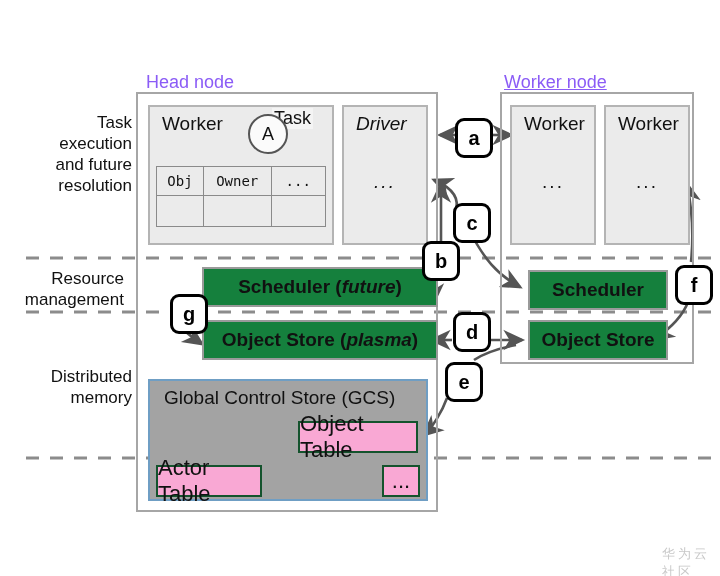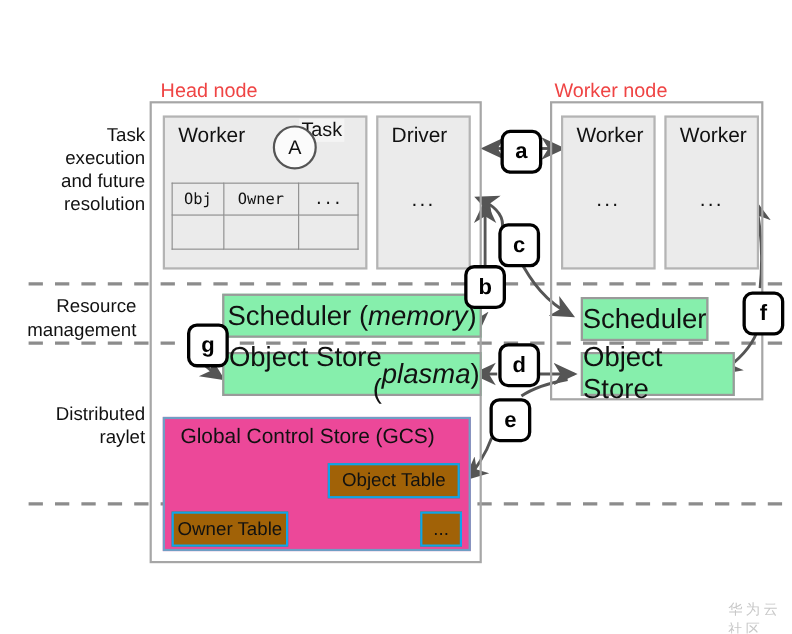--- a/index.html
+++ b/index.html
@@ -14,40 +14,40 @@
   #wires{position:absolute;left:0;top:0;width:720px;height:576px;pointer-events:none;}
 
   
   .abs{position:absolute;box-sizing:border-box;}
 
   
   .node-frame{
     border:2px solid #a6a6a6;background:transparent;
   }
   .node-title{
-    font-size:18px;color:#ef4444;white-space:nowrap;
+    font-size:18px;color:#8b5cf6;white-space:nowrap;
   }
 
   
   .panel{
     background:#ebebeb;border:2px solid #b4b4b4;
   }
   .panel-label{
     position:absolute;left:12px;top:6px;font-size:19px;color:#111;
   }
   .panel-dots{
     position:absolute;left:0;right:0;text-align:center;font-size:19px;color:#111;
     letter-spacing:2px;
   }
 
   
   .wbox{
-    background:#86efac;border:2px solid #9a9a9a;
-    display:flex;align-items:center;justify-content:center;
-    font-size:25px;color:#111;
+    background:#15803d;border:2px solid #9a9a9a;
+    display:flex;align-items:center;justify-content:center;
+    font-size:19px;color:#111;font-weight:bold;
   }
   .wbox i{font-style:italic;}
 
   
   .otable{
     position:absolute;border-collapse:collapse;background:#ebebeb;
   }
   .otable td{
     border:1px solid #8a8a8a;
     font-family:"DejaVu Sans Mono", monospace;
@@ -64,29 +64,29 @@
   }
   .task-circle{
     position:absolute;width:36px;height:36px;border-radius:50%;
     border:2px solid #555;background:#fbfbfb;z-index:5;
     display:flex;align-items:center;justify-content:center;
     font-size:18px;color:#111;
   }
 
   
   .gcs{
-    background:#ec4899;border:2px solid #6f9ec4;
+    background:#a3a3a3;border:2px solid #6f9ec4;
   }
   .gcs-title{
     position:absolute;left:14px;top:6px;font-size:19px;color:#111;
   }
   .bbox{
-    background:#a16207;border:2px solid #0ea5e9;
-    display:flex;align-items:center;justify-content:center;
-    font-size:17px;color:#111;
+    background:#f9a8d4;border:2px solid #14532d;
+    display:flex;align-items:center;justify-content:center;
+    font-size:22px;color:#111;
   }
 
   
   .badge{
     position:absolute;width:32px;height:34px;border-radius:9px;
     background:#ffffff;border:3px solid #000;
     display:flex;align-items:center;justify-content:center;
     font-size:20px;font-weight:bold;color:#000;z-index:30;
   }
 
@@ -165,21 +165,21 @@
     <div>resolution</div>
   </div>
 
   <div class="layer-cap" style="left:0;top:268px;width:124px;">
     <div>Resource</div>
     <div>management</div>
   </div>
 
   <div class="layer-cap" style="left:8px;top:366px;width:124px;">
     <div>Distributed</div>
-    <div>raylet</div>
+    <div>memory</div>
   </div>
 
   <div class="abs node-title" style="left:146px;top:72px;">Head node</div>
 
   <div class="abs node-frame" style="left:136px;top:92px;width:302px;height:420px;"></div>
 
   <div class="abs panel" style="left:148px;top:105px;width:186px;height:140px;">
     <div class="panel-label">Worker</div>
   </div>
 
@@ -194,61 +194,61 @@
       <td style="width:55px;">...</td>
     </tr>
     <tr class="erow">
       <td></td>
       <td></td>
       <td></td>
     </tr>
   </tbody>
     </table>
 
-  <div class="abs panel" style="left:342px;top:105px;width:86px;height:140px;">
+  <div class="abs panel" style="left:342px;top:105px;width:86px;height:140px;font-style:italic;">
     <div class="panel-label">Driver</div>
     <div class="panel-dots" style="top:64px;">...</div>
   </div>
 
   <div class="abs wbox" style="left:202px;top:267px;width:236px;height:40px;">
     <span>Scheduler (</span>
-      <i>memory</i>
+      <i>future</i>
       <span>)</span>
   </div>
 
   <div class="abs wbox" style="left:202px;top:320px;width:236px;height:40px;text-align:right;">
     <span>Object Store (</span>
       <i>plasma</i>
       <span>)</span>
   </div>
 
   <div class="abs gcs" style="left:148px;top:379px;width:280px;height:122px;">
     <div class="gcs-title">Global Control Store (GCS)</div>
   </div>
 
   <div class="abs bbox" style="left:298px;top:421px;width:120px;height:32px;">Object Table</div>
 
-  <div class="abs bbox" style="left:156px;top:465px;width:106px;height:32px;">Owner Table</div>
+  <div class="abs bbox" style="left:156px;top:465px;width:106px;height:32px;">Actor Table</div>
   <div class="abs bbox" style="left:382px;top:465px;width:38px;height:32px;">...</div>
 
-  <div class="abs node-title" style="left:504px;top:72px;">Worker node</div>
+  <div class="abs node-title" style="left:504px;top:72px;text-decoration:underline;">Worker node</div>
 
   <div class="abs node-frame" style="left:500px;top:92px;width:194px;height:272px;"></div>
 
   <div class="abs panel" style="left:510px;top:105px;width:86px;height:140px;">
     <div class="panel-label">Worker</div>
     <div class="panel-dots" style="top:64px;">...</div>
   </div>
 
   <div class="abs panel" style="left:604px;top:105px;width:86px;height:140px;">
     <div class="panel-label">Worker</div>
     <div class="panel-dots" style="top:64px;">...</div>
   </div>
 
-  <div class="abs wbox" style="left:528px;top:270px;width:116px;height:40px;">Scheduler</div>
+  <div class="abs wbox" style="left:528px;top:270px;width:140px;height:40px;">Scheduler</div>
 
   <div class="abs wbox" style="left:528px;top:320px;width:140px;height:40px;">Object Store</div>
 
   <div class="badge" style="left:455px;top:118px;">a</div>
   <div class="badge" style="left:422px;top:241px;">b</div>
   <div class="badge" style="left:453px;top:203px;">c</div>
   <div class="badge" style="left:453px;top:312px;">d</div>
   <div class="badge" style="left:445px;top:362px;">e</div>
   <div class="badge" style="left:675px;top:265px;">f</div>
   <div class="badge" style="left:170px;top:294px;">g</div>

